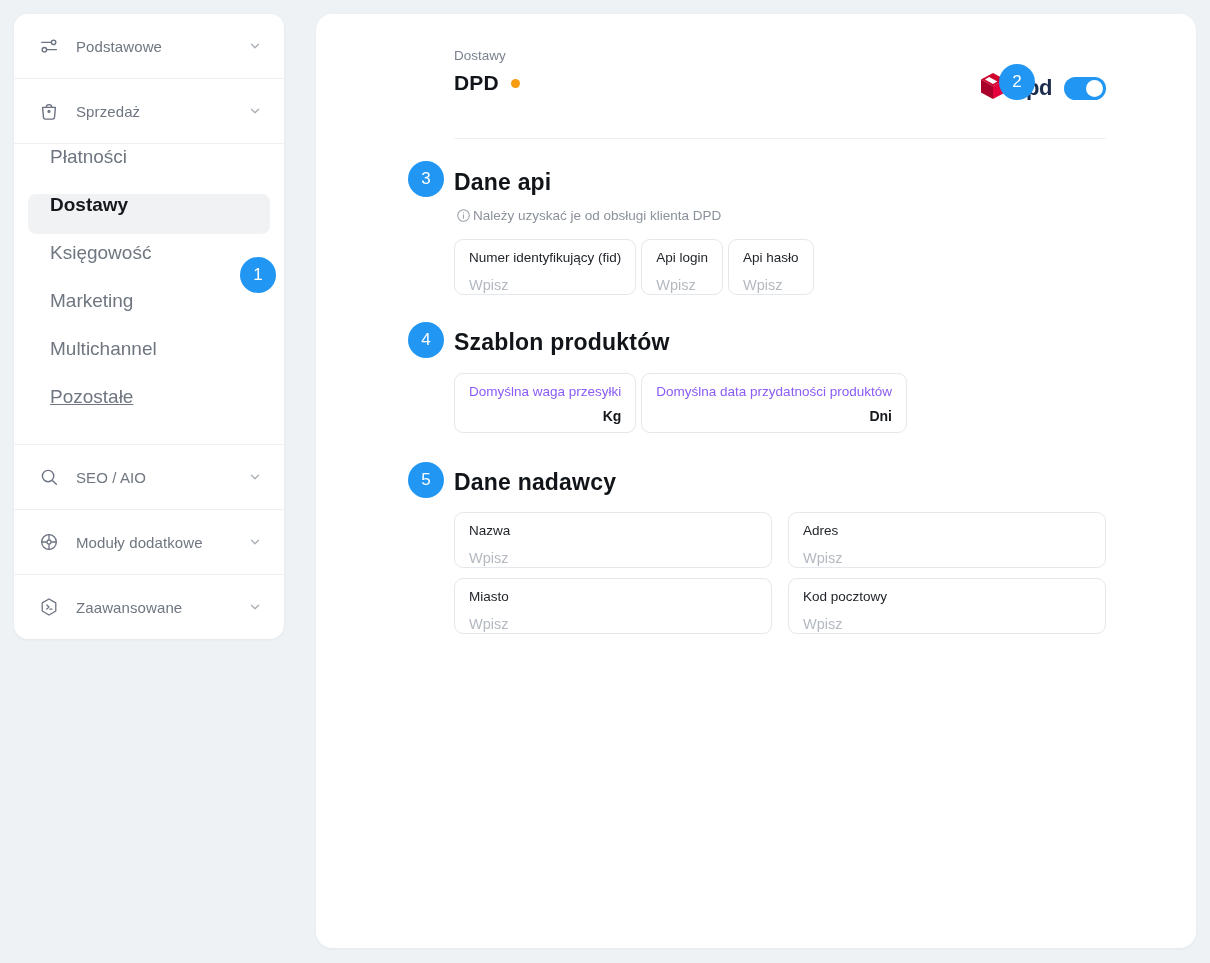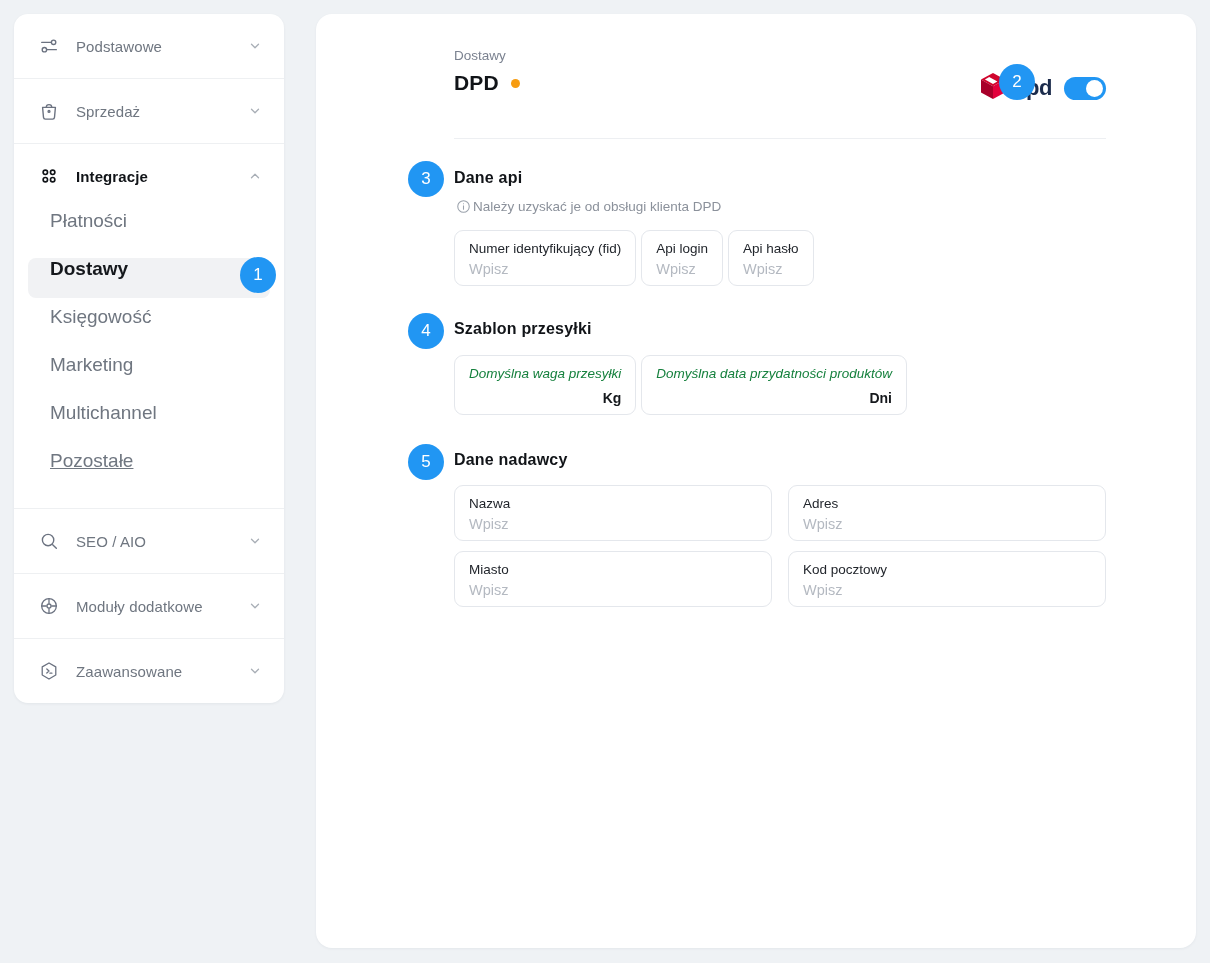--- a/index.html
+++ b/index.html
@@ -75,34 +75,34 @@
   .toggle .knob {
     position: absolute; right: 3px; top: 3px;
     width: 17px; height: 17px; border-radius: 50%; background: #fff;
   }
 
   .divider { height: 1px; background: #edeff2; margin: 34px 0 0 0; }
 
   
   .section { position: relative; margin-top: 30px; }
   .sec-head { display: flex; align-items: center; gap: 12px; }
-  .sec-title { font-size: 16px; font-weight: 700; color: #111418; letter-spacing: .2px; }
+  .sec-title { font-size: 23px; font-weight: 700; color: #111418; letter-spacing: .2px; }
   .hint { display: flex; align-items: center; gap: 2px; margin: 12px 0 0 2px;
           font-size: 13.5px; color: #8b919b; }
   .hint svg { display: block; flex: 0 0 15px; }
 
   .fields { margin-top: 16px; display: flex; flex-direction: row; gap: 5px; }
   .field {
     border: 1px solid #e4e7ec; border-radius: 9px;
     height: 56px; padding: 9px 14px 0 14px;
     position: relative; background: #fff; cursor: text;
   }
   .field .flabel { font-size: 13.5px; color: #22262c; line-height: 18px; }
-  .field .fval { font-size: 14.5px; color: #b4b9c1; line-height: 20px; margin-top: 1px; }
-  .field.unit .flabel { color: #15803d; font-style: italic; }
+  .field .fval { font-size: 14.5px; color: #b4b9c1; line-height: 20px; margin-top: 8px; }
+  .field.unit .flabel { color: #8b5cf6; }
   .field.unit { height: 60px; }
   .field .unit-txt {
     position: absolute; right: 14px; bottom: 8px;
     font-size: 14px; font-weight: 700; color: #15181c;
   }
   .grid2 { display: grid; grid-template-columns: 1fr 1fr; gap: 10px 16px; margin-top: 16px; }
 
   
   .badge {
     position: absolute;
@@ -156,36 +156,20 @@
         <span class="lbl">Sprzedaż</span>
         <span class="chev">
           <svg width="14" height="14" viewBox="0 0 24 24" fill="none" stroke="currentColor" stroke-width="2.2" stroke-linecap="round" stroke-linejoin="round">
               <polyline points="6 9 12 15 18 9"></polyline>
             </svg>
         </span>
       </div>
     </div>
 
     <div class="nav-group">
-      <div class="nav-top active">
-        <span class="ico">
-          <svg width="22" height="22" viewBox="0 0 24 24" fill="none" stroke="currentColor" stroke-width="1.8">
-            <circle cx="8" cy="8" r="2.4"></circle>
-              <circle cx="16" cy="8" r="2.4"></circle>
-            <circle cx="8" cy="16" r="2.4"></circle>
-              <circle cx="16" cy="16" r="2.4"></circle>
-          </svg>
-        </span>
-        <span class="lbl">Integracje</span>
-        <span class="chev">
-          <svg width="14" height="14" viewBox="0 0 24 24" fill="none" stroke="currentColor" stroke-width="2.2" stroke-linecap="round" stroke-linejoin="round">
-              <polyline points="6 15 12 9 18 15"></polyline>
-            </svg>
-        </span>
-      </div>
 
       <div class="subnav">
         <div class="subitem">
           <span>Płatności</span>
         </div>
         <div class="subitem sel">
           <span>Dostawy</span>
         </div>
         <div class="subitem">
           <span>Księgowość</span>
@@ -316,21 +300,21 @@
           <div class="field">
             <div class="flabel">Api hasło</div>
             <div class="fval">Wpisz</div>
           </div>
         </div>
       </div>
 
       <div class="section" style="margin-top:34px;">
         <div class="badge badge-4">4</div>
         <div class="sec-head">
-          <div class="sec-title">Szablon przesyłki</div>
+          <div class="sec-title">Szablon produktów</div>
         </div>
 
         <div class="fields" style="margin-top:17px;">
           <div class="field unit">
             <div class="flabel">Domyślna waga przesyłki</div>
             <div class="unit-txt">Kg</div>
           </div>
           <div class="field unit">
             <div class="flabel">Domyślna data przydatności produktów</div>
             <div class="unit-txt">Dni</div>

